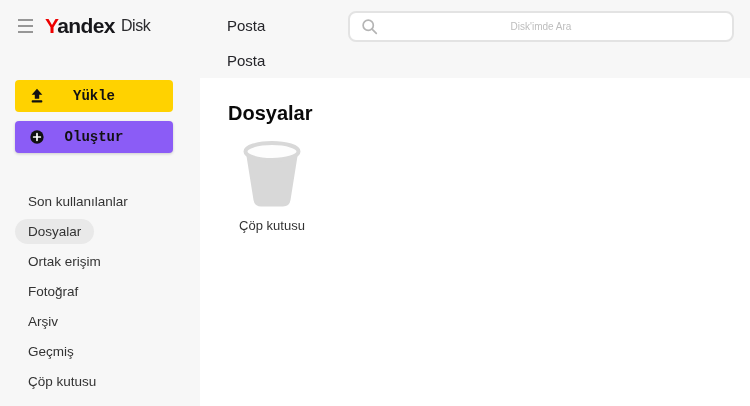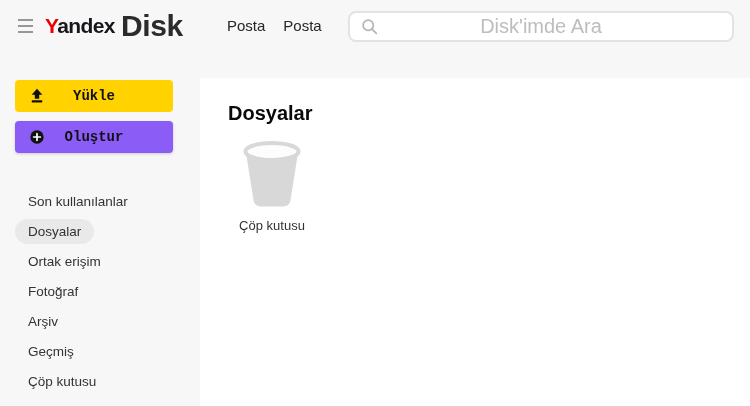--- a/index.html
+++ b/index.html
@@ -16,32 +16,32 @@
   
   .header { position: absolute; left: 0; top: 0; width: 750px; height: 55px; }
   .hamburger {
     position: absolute; left: 18px; top: 19px; width: 15px; height: 14px;
     display: flex; flex-direction: column; justify-content: space-between; cursor: pointer;
   }
   .hamburger span { display: block; height: 2px; width: 100%; background: #979797; }
   .logo { position: absolute; left: 45px; top: 12px; height: 28px; display: flex; align-items: center; cursor: pointer; }
   .logo .brand { font-size: 21px; font-weight: 700; letter-spacing: -0.6px; color: #17171b; }
   .logo .brand-y { color: #ee0000; }
-  .logo .product { font-size: 30px; font-weight: 700; letter-spacing: -0.4px; color: #2b2b2e; margin-left: 6px; }
-  .top-links { position: absolute; left: 227px; top: 17px; display: flex; gap: 18px; }
+  .logo .product { font-size: 16px; font-weight: 400; letter-spacing: -0.4px; color: #2b2b2e; margin-left: 6px; }
+  .top-links { position: absolute; left: 227px; top: 17px; display: flex; gap: 18px; flex-direction: column; }
   .top-link { font-size: 15px; color: #25252a; cursor: pointer; }
   .search {
     position: absolute; left: 348px; top: 11px; width: 386px; height: 31px;
     background: #fff; border: 2px solid #e3e3e3; border-radius: 8px;
     display: flex; align-items: center;
   }
   .search-icon { position: absolute; left: 11px; top: 5px; width: 17px; height: 17px; }
   .search input {
     width: 100%; height: 100%; border: none; outline: none; background: transparent;
-    text-align: center; font-size: 20px; font-family: "Liberation Sans", sans-serif; color: #444;
+    text-align: center; font-size: 10px; font-family: "Liberation Sans", sans-serif; color: #444;
   }
   .search input::placeholder { color: #bdbdbd; opacity: 1; }
 
   
   .sidebar { position: absolute; left: 0; top: 55px; width: 200px; height: 351px; }
   .btn {
     position: absolute; left: 15px; width: 158px; height: 32px;
     border: none; border-radius: 4px; cursor: pointer;
     font-family: Liberation Mono, monospace; font-size: 14px; font-weight: 700; color: #111;
     display: flex; align-items: center; justify-content: center;

